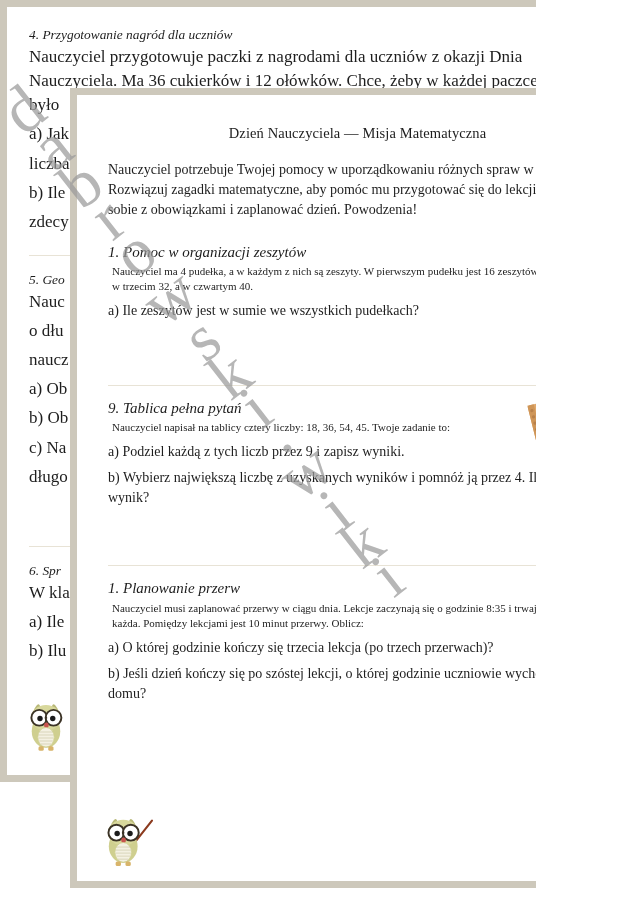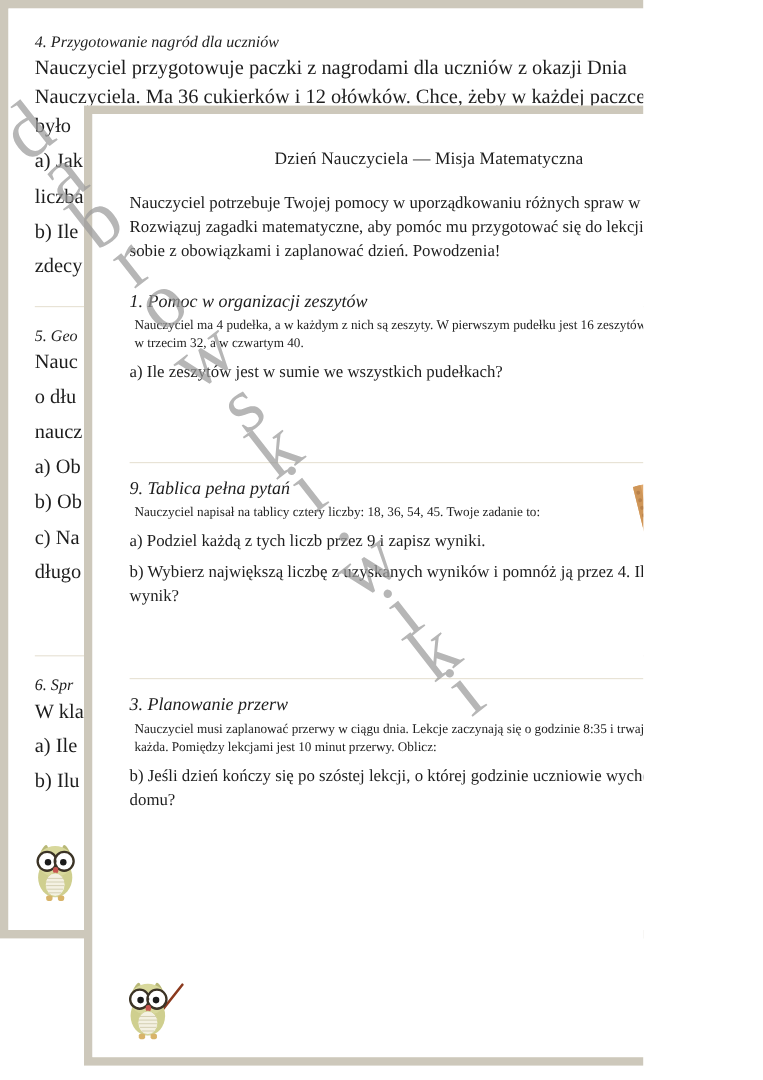--- a/index.html
+++ b/index.html
@@ -262,22 +262,23 @@
         <div class="task-head">9. Tablica pełna pytań</div>
         <div class="task-body">Nauczyciel napisał na tablicy cztery liczby: 18, 36, 54, 45. Twoje zadanie to:</div>
         <div class="task-q">a) Podziel każdą z tych liczb przez 9 i zapisz wyniki.</div>
         <div class="task-q">b) Wybierz największą liczbę z uzyskanych wyników i pomnóż ją przez 4. Ile wynosi wynik?</div>
       </div>
 
       <div class="sp-b"></div>
       <hr class="divider">
 
       <div class="task task-block">
-        <div class="task-head">3. Planowanie przerw</div>
+        <div class="task-head">1. Planowanie przerw</div>
         <div class="task-body">Nauczyciel musi zaplanować przerwy w ciągu dnia. Lekcje zaczynają się o godzinie 8:35 i trwają 45 minut każda. Pomiędzy lekcjami jest 10 minut przerwy. Oblicz:</div>
+        <div class="task-q">a) O której godzinie kończy się trzecia lekcja (po trzech przerwach)?</div>
         <div class="task-q">b) Jeśli dzień kończy się po szóstej lekcji, o której godzinie uczniowie wychodzą do domu?</div>
       </div>
 
     </div>
 
     <div class="notebooks">
       <svg viewBox="0 0 96 76" width="78" height="62" aria-hidden="true">
         <g transform="rotate(-14 48 40)">
           <rect x="6" y="12" width="44" height="54" rx="3" fill="#e0a96d"></rect>
           <rect x="6" y="12" width="8" height="54" fill="#cf9658"></rect>

